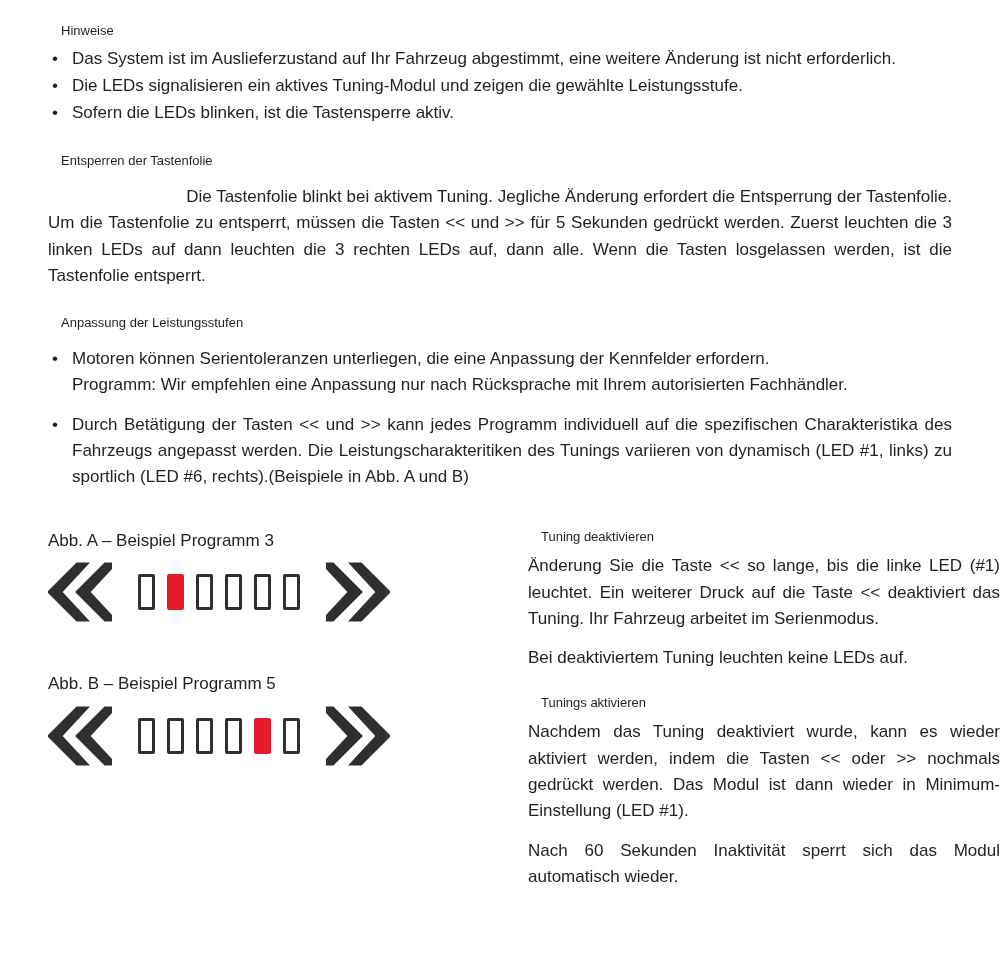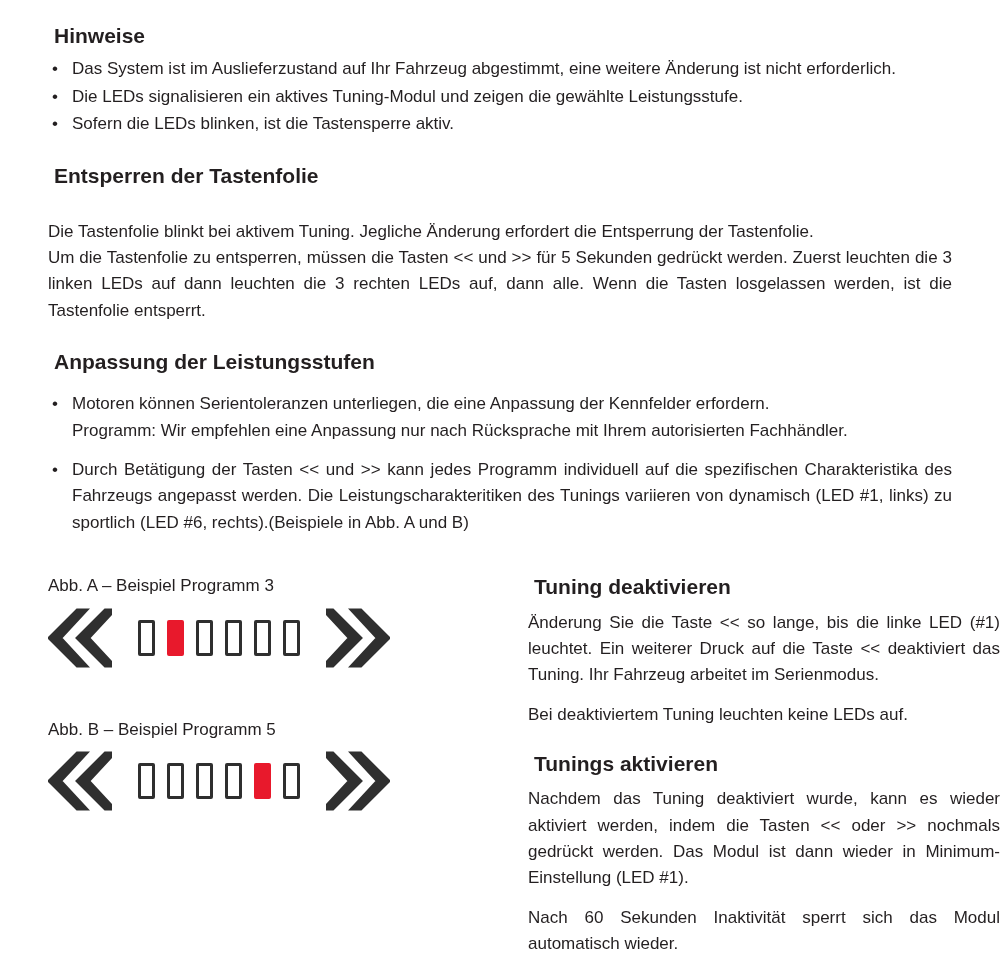--- a/index.html
+++ b/index.html
@@ -15,23 +15,23 @@
     position: relative;
     overflow: hidden;
   }
   .page {
     position: absolute;
     left: 48px;
     top: 22px;
     width: 904px;
   }
   h3.section-title {
-    font-size: 21px;
-    font-weight: bold;
-    margin: 0 0 6px 6px;
+    font-size: 13px;
+    font-weight: normal;
+    margin: 0 0 6px 13px;
     line-height: 1.35;
   }
   .spacer-lg { height: 24px; }
   .spacer-md { height: 16px; }
   .spacer-sm { height: 9px; }
 
   ul.bullets {
     list-style: none;
     margin: 0;
     padding: 0;
@@ -52,21 +52,21 @@
     line-height: 1.55;
   }
   ul.bullets.spaced > li { margin-bottom: 13px; }
 
   p.para {
     font-size: 17px;
     line-height: 1.55;
     margin: 0;
     text-align: justify;
   }
-  p.para.nojust { text-align: left; margin-top: 13px; }
+  p.para.nojust { text-align: right; }
   .bold { font-weight: normal; }
 
   .fig-caption {
     font-size: 17px;
     line-height: 1.5;
     margin: 0;
   }
 
   
   .fig-block {
@@ -133,21 +133,21 @@
       <span class="bullet-dot">•</span>
       <span>Sofern die LEDs blinken, ist die Tastensperre aktiv.</span>
     </li>
   </ul>
 
   <div class="spacer-lg"></div>
 
   <h3 class="section-title">Entsperren der Tastenfolie</h3>
   <div class="spacer-sm"></div>
   <p class="para nojust">Die Tastenfolie blinkt bei aktivem Tuning. Jegliche Änderung erfordert die Entsperrung der Tastenfolie.</p>
-  <p class="para"><span>Um die Tastenfolie zu entsperren, müssen die </span><span class="bold">Tasten &lt;&lt; und &gt;&gt;</span><span> für 5 Sekunden gedrückt werden. Zuerst leuchten die 3 linken LEDs auf dann leuchten die 3 rechten LEDs auf, dann alle. Wenn die Tasten losgelassen werden, ist die Tastenfolie entsperrt.</span></p>
+  <p class="para"><span>Um die Tastenfolie zu entsperrt, müssen die </span><span class="bold">Tasten &lt;&lt; und &gt;&gt;</span><span> für 5 Sekunden gedrückt werden. Zuerst leuchten die 3 linken LEDs auf dann leuchten die 3 rechten LEDs auf, dann alle. Wenn die Tasten losgelassen werden, ist die Tastenfolie entsperrt.</span></p>
 
   <div class="spacer-lg"></div>
 
   <h3 class="section-title">Anpassung der Leistungsstufen</h3>
   <div class="spacer-sm"></div>
   <ul class="bullets spaced">
     <li>
       <span class="bullet-dot">•</span>
       <span>Motoren können Serientoleranzen unterliegen, die eine Anpassung der Kennfelder erfordern.</span><br>
       <span class="bold">Programm:</span><span> Wir empfehlen eine Anpassung nur nach Rücksprache mit Ihrem autorisierten Fachhändler.</span>

